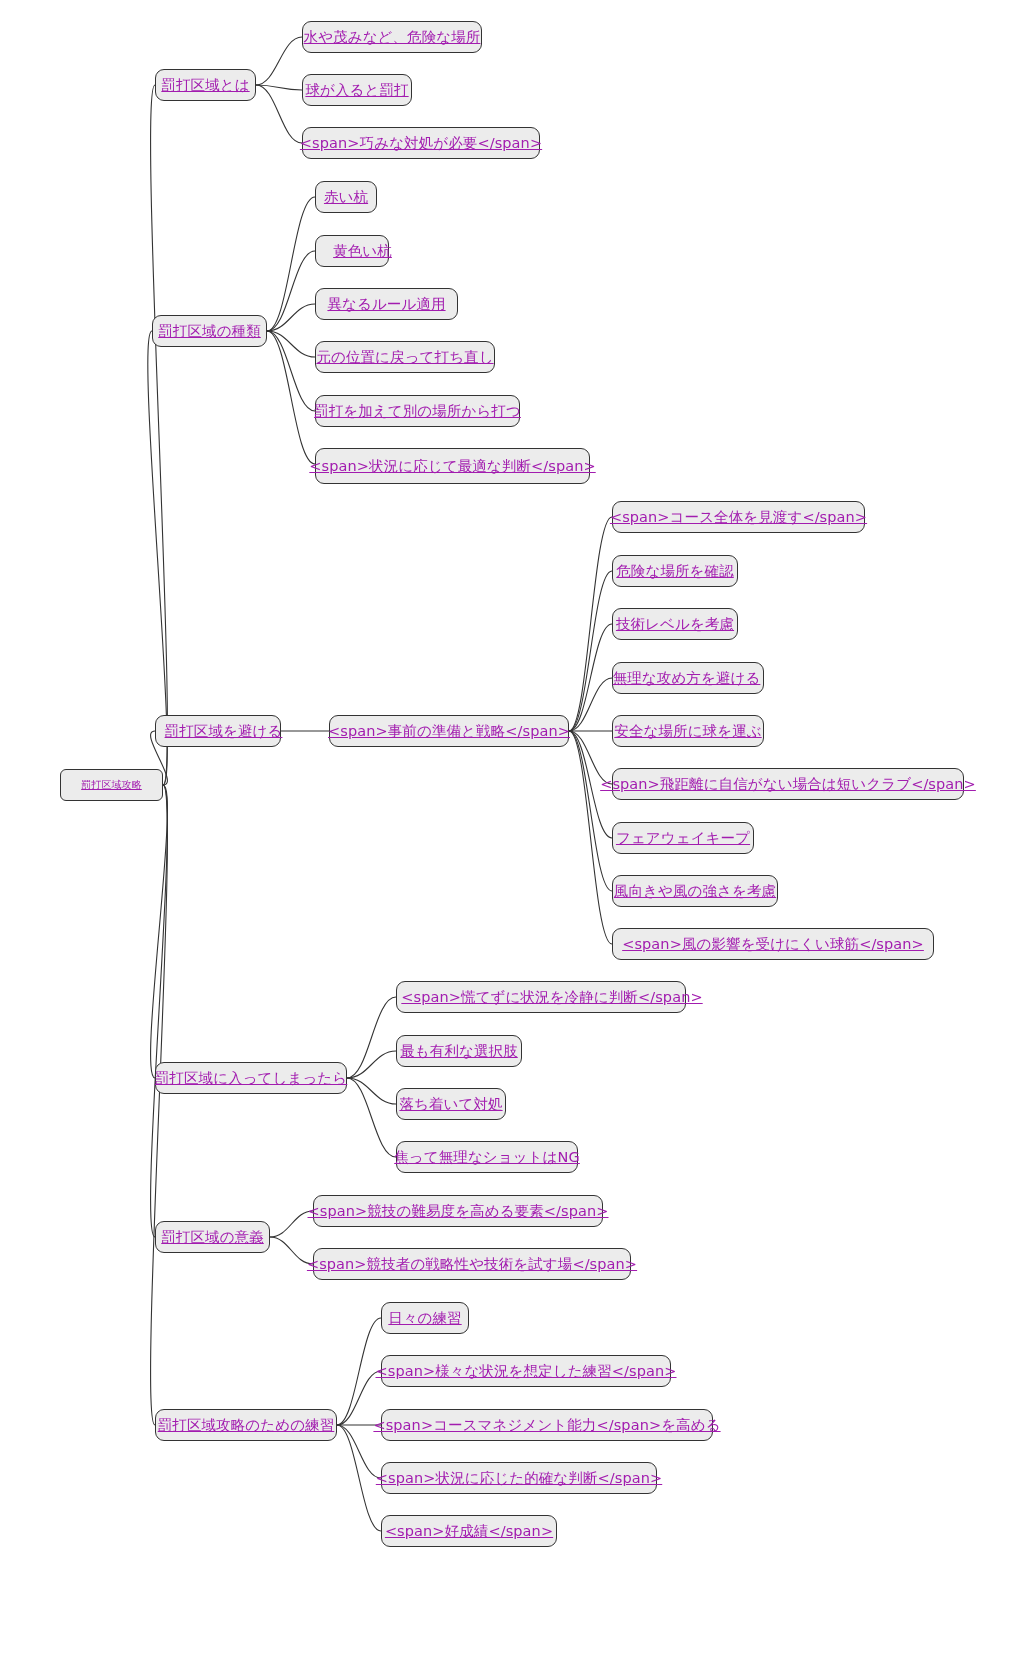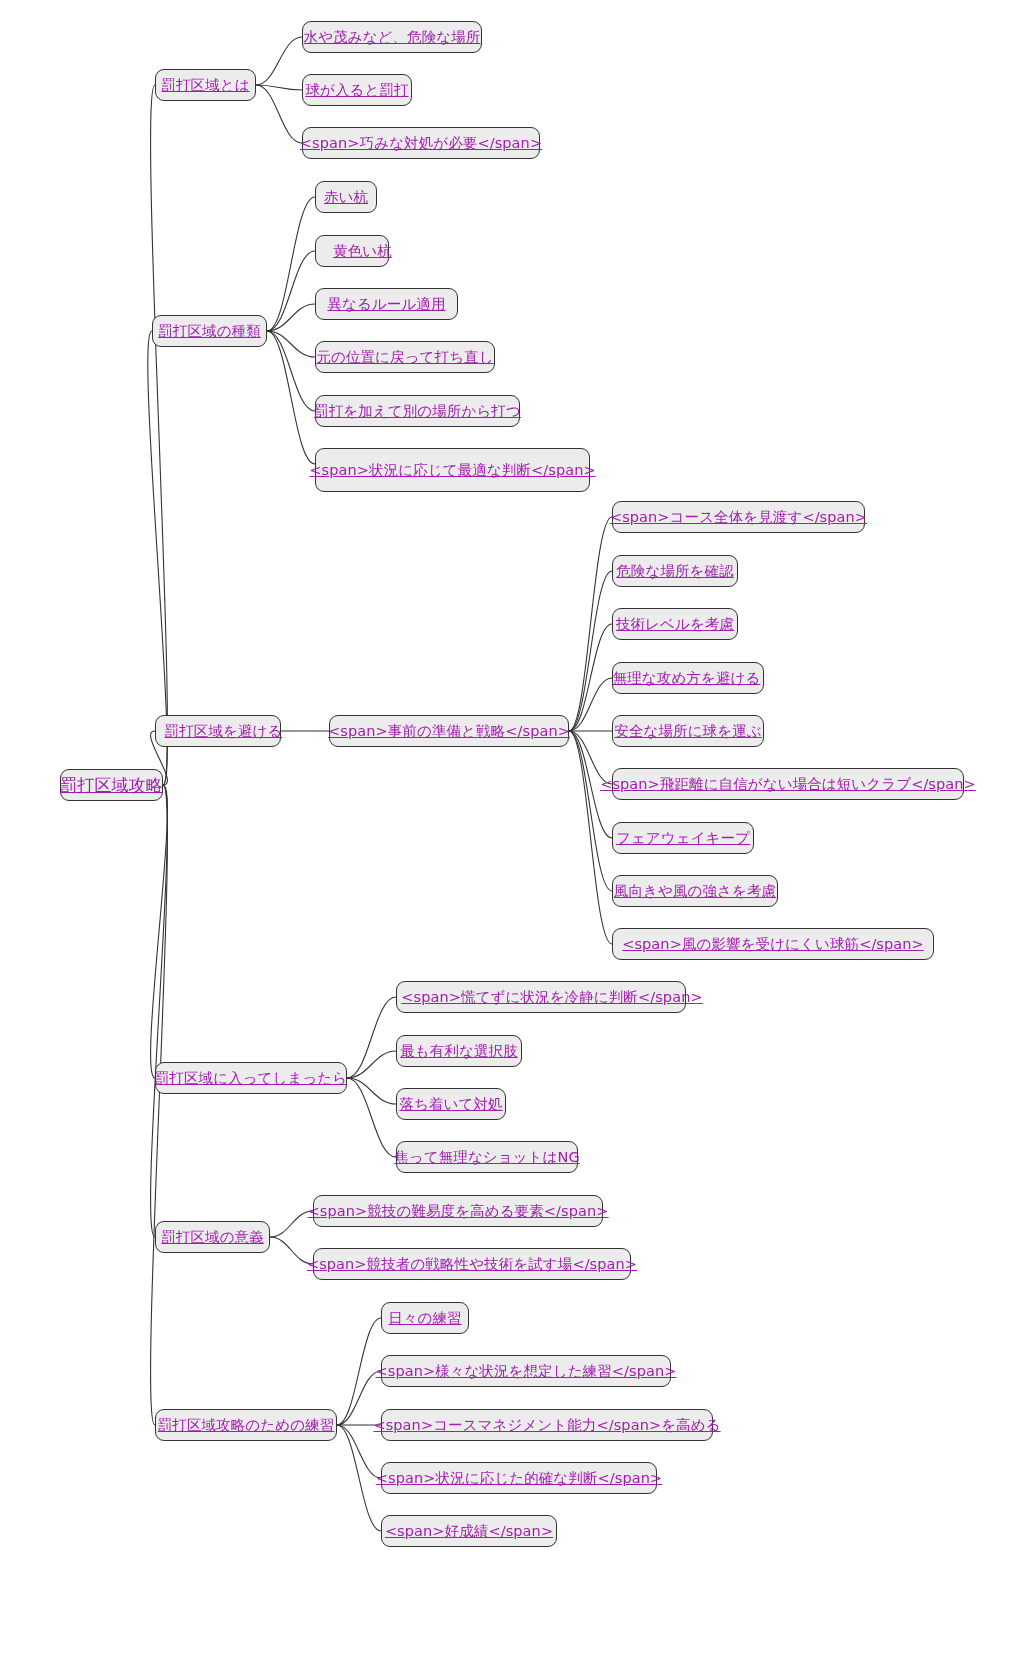--- a/index.html
+++ b/index.html
@@ -37,21 +37,22 @@
     line-height: 1;
     white-space: nowrap;
     display: flex;
     align-items: center;
     justify-content: center;
     padding: 0 11px;
     letter-spacing: 0.1px;
     text-decoration: underline;
   }
   .node.root {
-    font-size: 17px;
+    font-size: 10px;
+    border-radius: 6px;
   }
 </style>
 </head>
 <body>
 
 <div id="canvas">
   <svg id="edges" viewBox="0 0 1034 1653" xmlns="http://www.w3.org/2000/svg">
       <path d="M 163 785 C 181 785, 137 85, 155 85" fill="none" stroke="#333333" stroke-width="1.1"></path>
       <path d="M 256 85 C 276.7 85, 281.3 37, 302 37" fill="none" stroke="#333333" stroke-width="1.1"></path>
       <path d="M 256 85 C 276.7 85, 281.3 90, 302 90" fill="none" stroke="#333333" stroke-width="1.1"></path>
@@ -94,21 +95,21 @@
       <div class="node" style="left: 155px; top: 69px; width: 101px; height: 32px;">罰打区域とは</div>
       <div class="node" style="left: 302px; top: 21px; width: 180px; height: 32px;">水や茂みなど、危険な場所</div>
       <div class="node" style="left: 302px; top: 74px; width: 110px; height: 32px;">球が入ると罰打</div>
       <div class="node" style="left: 302px; top: 127px; width: 238px; height: 32px;">&lt;span&gt;巧みな対処が必要&lt;/span&gt;</div>
       <div class="node" style="left: 152px; top: 315px; width: 115px; height: 32px;">罰打区域の種類</div>
       <div class="node" style="left: 315px; top: 181px; width: 62px; height: 32px;">赤い杭</div>
       <div class="node" style="left: 315px; top: 235px; width: 74px; height: 32px; padding-left: 32px;">黄色い杭</div>
       <div class="node" style="left: 315px; top: 288px; width: 143px; height: 32px;">異なるルール適用</div>
       <div class="node" style="left: 315px; top: 341px; width: 180px; height: 32px;">元の位置に戻って打ち直し</div>
       <div class="node" style="left: 315px; top: 395px; width: 205px; height: 32px;">罰打を加えて別の場所から打つ</div>
-      <div class="node" style="left: 315px; top: 448px; width: 275px; height: 44px;">&lt;span&gt;状況に応じて最適な判断&lt;/span&gt;</div>
+      <div class="node" style="left: 315px; top: 448px; width: 275px; height: 36px;">&lt;span&gt;状況に応じて最適な判断&lt;/span&gt;</div>
       <div class="node" style="left: 155px; top: 715px; width: 126px; height: 32px; padding-left: 22px;">罰打区域を避ける</div>
       <div class="node" style="left: 329px; top: 715px; width: 240px; height: 32px;">&lt;span&gt;事前の準備と戦略&lt;/span&gt;</div>
       <div class="node" style="left: 612px; top: 501px; width: 253px; height: 32px;">&lt;span&gt;コース全体を見渡す&lt;/span&gt;</div>
       <div class="node" style="left: 612px; top: 555px; width: 126px; height: 32px;">危険な場所を確認</div>
       <div class="node" style="left: 612px; top: 608px; width: 126px; height: 32px;">技術レベルを考慮</div>
       <div class="node" style="left: 612px; top: 662px; width: 152px; height: 32px; padding-left: 8px;">無理な攻め方を避ける</div>
       <div class="node" style="left: 612px; top: 715px; width: 152px; height: 32px;">安全な場所に球を運ぶ</div>
       <div class="node" style="left: 612px; top: 768px; width: 352px; height: 32px; text-align: right;">&lt;span&gt;飛距離に自信がない場合は短いクラブ&lt;/span&gt;</div>
       <div class="node" style="left: 612px; top: 822px; width: 142px; height: 32px;">フェアウェイキープ</div>
       <div class="node" style="left: 612px; top: 875px; width: 166px; height: 32px;">風向きや風の強さを考慮</div>

